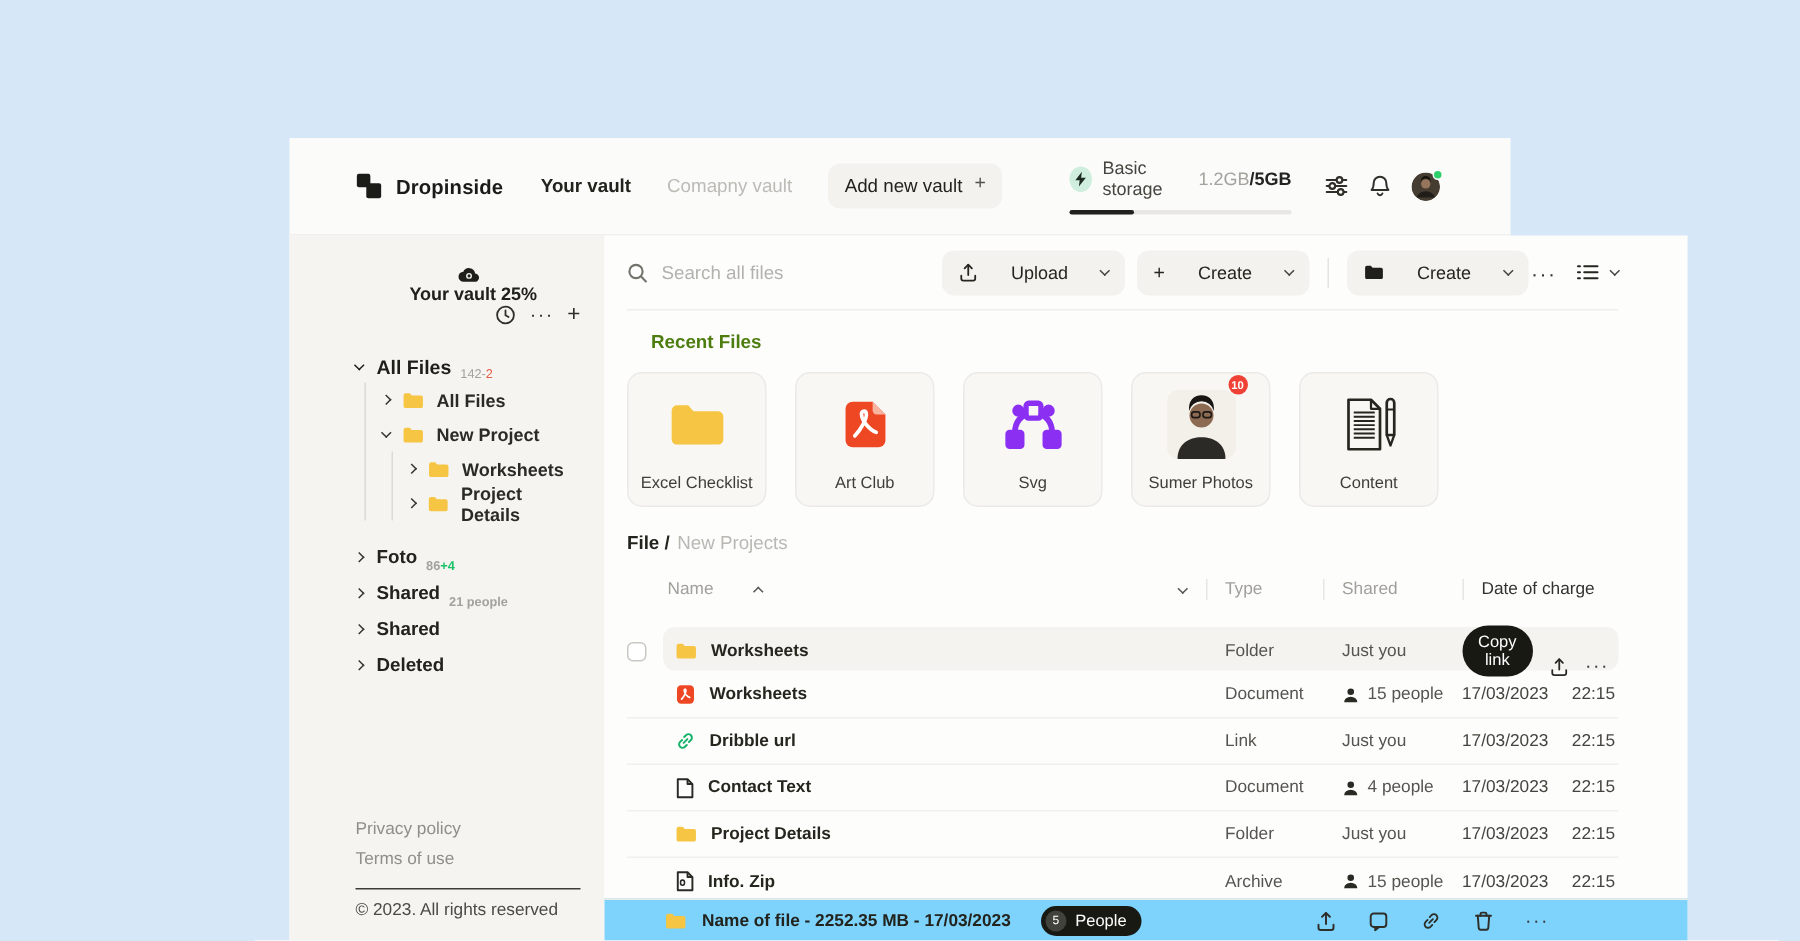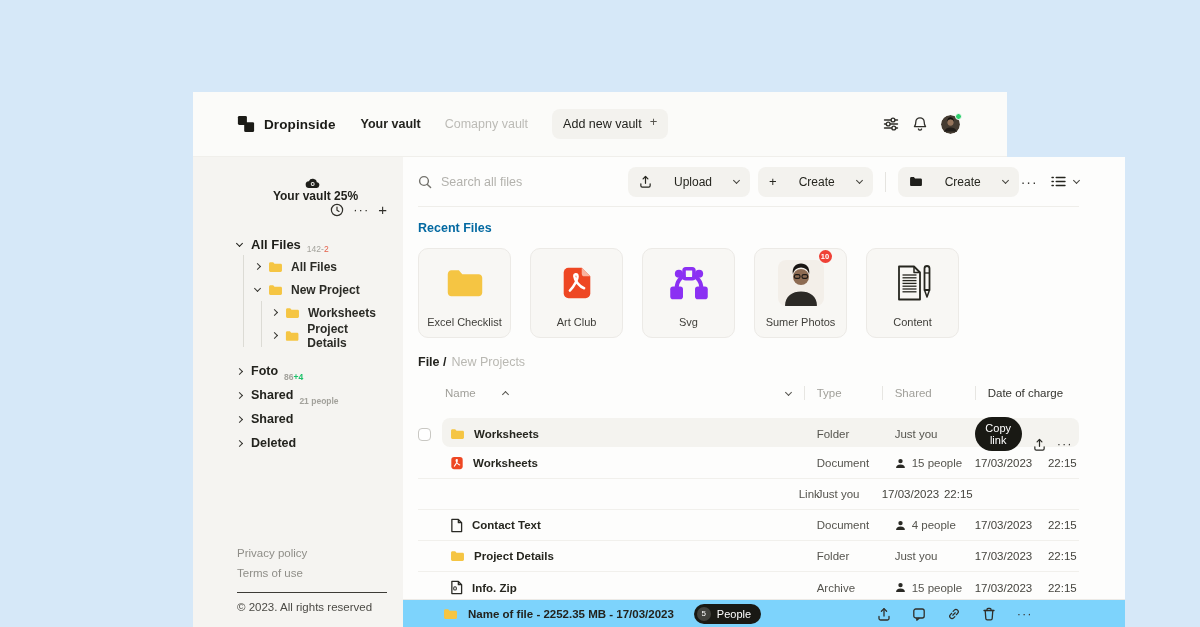--- a/index.html
+++ b/index.html
@@ -74,21 +74,21 @@
   .search input { border:0; outline:none; background:transparent; font-size:12.5px; color:#3a3935; width:160px; font-family:inherit; }
   .search input::placeholder { color:#b3b2ad; }
   .tool-group { margin-left:auto; display:flex; align-items:center; }
   .tool-btn { display:flex; align-items:center; gap:22px; background:#f3f2ee; border:0; border-radius:8px; height:30px; padding:0 11px; font-size:12px; color:#26261f; font-family:inherit; }
   .tool-btn .chev, .list-btn .chev { color:#44433d; }
   .v-div { width:1px; height:20px; background:#e5e4e0; margin:0 12px; }
   .dots-btn { background:none; border:0; font-size:14px; color:#3a3935; letter-spacing:1px; margin:0 13px 0 2px; }
   .list-btn { background:none; border:0; display:flex; align-items:center; gap:8px; }
 
   .recent { margin-top:14px; }
-  .recent-title { font-size:12.5px; font-weight:bold; color:#0369a1; margin-bottom:13px; }
+  .recent-title { font-size:12.5px; font-weight:bold; color:#4d7c0f; margin-bottom:13px;margin-left:16px; }
   .cards { display:flex; gap:19px; }
   .card { width:93px; height:90px; background:#f8f7f4; border:1px solid #eceae6; border-radius:10px; display:flex; flex-direction:column; align-items:center; padding-bottom:9px; }
   .card-icon { flex:1; display:flex; align-items:center; justify-content:center; position:relative; }
   .card-label { font-size:11px; color:#3f3e39; }
   .photo-thumb { width:46px; height:46px; border-radius:8px; overflow:hidden; display:block; }
   .photo-badge { position:absolute; top:1px; right:-8px; min-width:13px; height:13px; border-radius:7px; background:#ef4136; color:#fff; font-size:7.5px; font-weight:bold; display:flex; align-items:center; justify-content:center; padding:0 2px; }
 
   .breadcrumb { margin-top:17px; font-size:12.5px; display:flex; gap:5px; }
   .bc-root { color:#23231e; font-weight:bold; }
   .bc-cur { color:#b9b8b2; }
@@ -141,20 +141,34 @@
     </div>
     <nav class="vault-tabs">
       <span class="tab">Your vault</span>
       <span class="tab muted">Comapny vault</span>
       <button class="tab-pill">
         <span>Add new vault</span>
         <span class="plus-glyph">+</span>
       </button>
     </nav>
     <div class="header-right">
+      <div class="storage-block">
+        <div class="storage-row">
+          <span class="bolt">
+            <svg width="9" height="11" viewBox="0 0 10 12">
+                  <path d="M5.8 0.5 L1 6.8 H4.2 L3.6 11.4 L8.8 4.8 H5.3 Z" fill="#1d2a22"></path>
+                </svg>
+          </span>
+          <span class="storage-plan">Basic storage</span>
+          <span class="usage"><span class="u1">1.2GB</span><span class="u2">/5GB</span></span>
+        </div>
+        <div class="track">
+          <div class="fill" style="width: 29%;"></div>
+        </div>
+      </div>
       <button class="icon-btn sliders-btn">
         <svg width="16" height="16" viewBox="0 0 16 16" fill="none" stroke="#2f2e29" stroke-width="1.4" stroke-linecap="round">
           <line x1="1.5" y1="4" x2="14.5" y2="4"></line>
               <circle cx="10" cy="4" r="1.9" fill="#fbfbf9"></circle>
           <line x1="1.5" y1="8" x2="14.5" y2="8"></line>
               <circle cx="5.2" cy="8" r="1.9" fill="#fbfbf9"></circle>
           <line x1="1.5" y1="12" x2="14.5" y2="12"></line>
               <circle cx="10.8" cy="12" r="1.9" fill="#fbfbf9"></circle>
         </svg>
       </button>
@@ -463,20 +477,28 @@
             <span>15 people</span>
           </span>
           <span class="cell-date">
                 <span>17/03/2023</span>
                 <span>22:15</span>
               </span>
         </div>
 
         <div class="grid-row trow">
           <span></span>
+          <span class="cell-name">
+            <svg width="14" height="14" viewBox="0 0 16 16" fill="none" stroke="#17B26A" stroke-width="1.5" stroke-linecap="round" stroke-linejoin="round">
+                  <path d="M6.6 9.4 L9.4 6.6"></path>
+                  <path d="M5.4 7.2 L3.9 8.7 a2.6 2.6 0 0 0 3.7 3.7 L9 11"></path>
+                  <path d="M10.6 8.8 L12.1 7.3 a2.6 2.6 0 0 0-3.7-3.7 L7 5"></path>
+                </svg>
+            <span>Dribble url</span>
+          </span>
           <span></span>
           <span class="cell-type">Link</span>
           <span class="cell-shared">Just you</span>
           <span class="cell-date">
                 <span>17/03/2023</span>
                 <span>22:15</span>
               </span>
         </div>
 
         <div class="grid-row trow">

